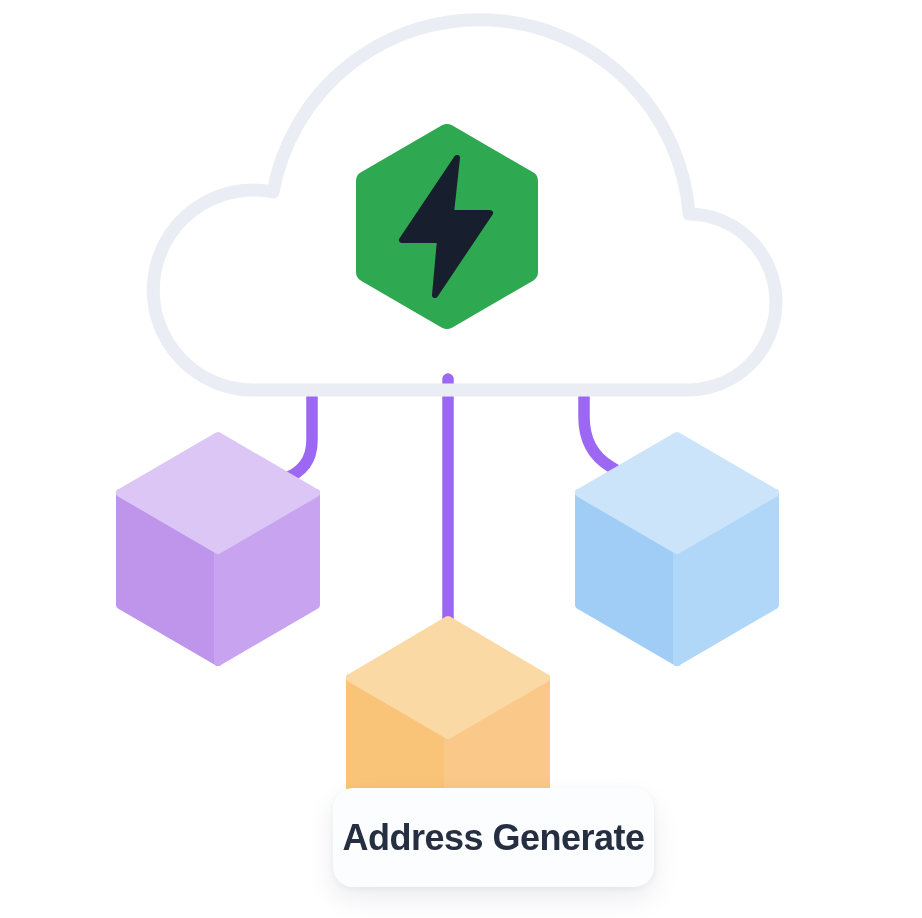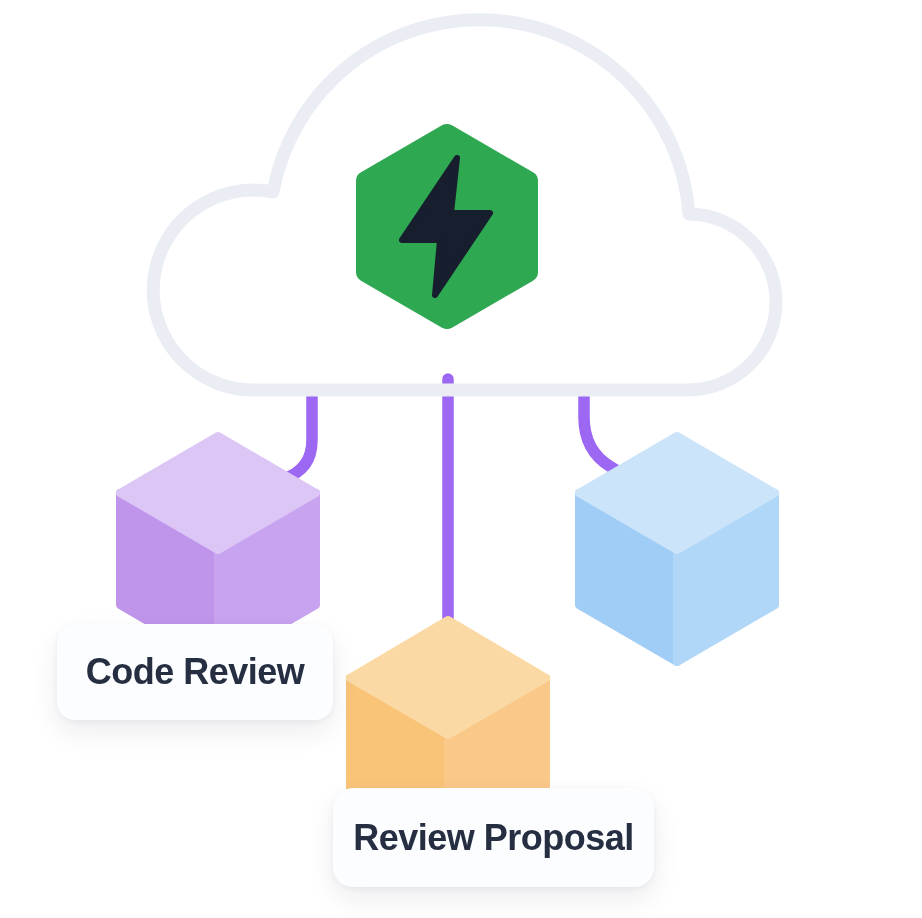--- a/index.html
+++ b/index.html
@@ -79,22 +79,19 @@
       <polygon points="448,620 546,678 448,735 350,678" fill="#fbd9a4" stroke="#fbd9a4"></polygon>
     </g>
 
     <g stroke-width="8" stroke-linejoin="round">
       <polygon points="579,493 677,550 677,662 579,605" fill="#a0cdf6" stroke="#a0cdf6"></polygon>
       <polygon points="775,493 677,550 677,662 775,605" fill="#b0d7f8" stroke="#b0d7f8"></polygon>
       <polygon points="677,436 775,493 677,550 579,493" fill="#cbe4fa" stroke="#cbe4fa"></polygon>
     </g>
   </svg>
 
-  <div class="label-card card-code-review">
-    <span class="label-text">Code Review</span>
-  </div>
 
   <div class="label-card card-address-proposal">
-    <span class="label-text">Review Proposal</span>
+    <span class="label-text">Address Generate</span>
   </div>
 
 
 </div>
 
 </body></html>

